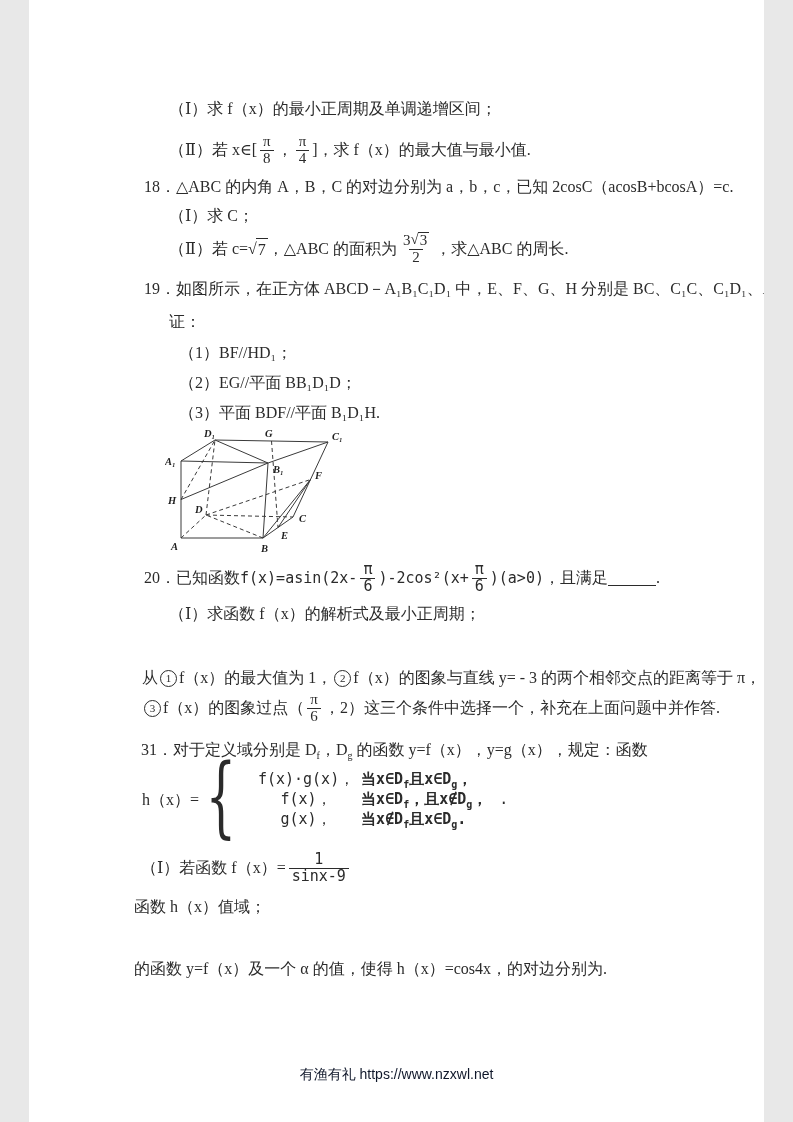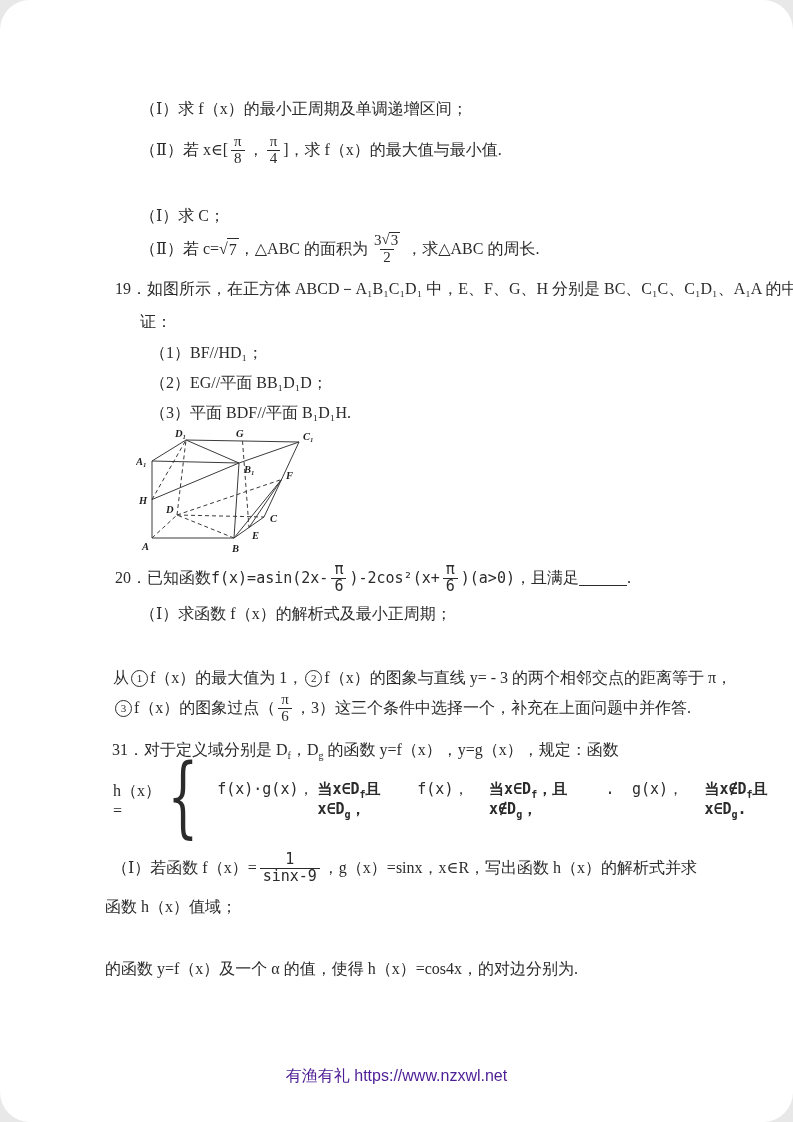--- a/index.html
+++ b/index.html
@@ -1,45 +1,45 @@
 <!DOCTYPE html>
 <html><head>
 <meta charset="utf-8">
 <style>
   html,body{margin:0;padding:0;background:#e8e8e8;}
   .page{
-    position:relative;width:793px;height:1122px;background:#ffffff;
+    position:relative;width:735px;height:1122px;background:#ffffff;
     font-family:"Liberation Serif","DejaVu Serif",serif;
-    color:#2b2b2b;font-size:16px;overflow:hidden;margin:0 auto;border-radius:30px;
+    color:#2b2b2b;font-size:16px;overflow:hidden;margin:0 auto;
   }
   .ln{position:absolute;white-space:nowrap;line-height:22px;}
   .row{display:flex;align-items:center;}
   .frac{display:inline-flex;flex-direction:column;align-items:center;
         line-height:1.05;font-size:15px;margin:0 3px;text-align:center;}
   .frac .num{padding:0 3px;}
   .frac .den{border-top:1px solid #2b2b2b;padding:0 3px;}
   .mono{font-family:"DejaVu Sans Mono",monospace;font-size:15px;}
   .sqrt{display:inline-flex;align-items:flex-start;}
   .sqrt .rs{margin-right:-1px;}
   .sqrt .ri{border-top:1px solid #2b2b2b;padding:0 2px;}
   sub{font-size:10px;line-height:1;}
   .circ{display:inline-flex;align-items:center;justify-content:center;
         width:15px;height:15px;border:1px solid #2b2b2b;border-radius:50%;
         font-size:11px;line-height:1;margin:0 2px;flex:none;}
   .blank{display:inline-block;width:48px;height:15px;border-bottom:1px solid #2b2b2b;}
   .hx{position:absolute;display:flex;align-items:center;}
   .brace{font-family:"DejaVu Serif",serif;font-size:88px;line-height:88px;
          transform:scaleX(.55);margin:0 -8px 6px -6px;font-weight:400;}
-  .hx-rows{display:flex;flex-direction:row;row-gap:6px;margin-left:14px;}
+  .hx-rows{display:flex;flex-direction:column;row-gap:0;margin-left:14px;}
   .hx-row{display:flex;align-items:baseline;}
   .hx-expr{width:102px;text-align:center;}
   .hx-cond{margin-left:4px;font-weight:bold;}
   .hx-tail{margin-left:12px;}
   .footer{position:absolute;left:0;right:0;top:1066px;text-align:center;
-          color:#4c1d95;font-size:16px;
+          color:#0f172a;font-size:14px;
           font-family:"Liberation Sans","DejaVu Sans",sans-serif;}
   svg text{font-family:"Liberation Serif","DejaVu Serif",serif;
            font-style:italic;font-weight:bold;font-size:10.5px;fill:#1e1e1e;}
   svg line{stroke:#3a3a3a;stroke-width:1;}
   svg line.hid{stroke-dasharray:4,3;}
 </style>
 </head>
 <body>
 
 <div class="page">
@@ -53,20 +53,21 @@
         <span class="den">8</span>
       </span>
     <span>，</span>
     <span class="frac">
         <span class="num">π</span>
         <span class="den">4</span>
       </span>
     <span>]，求 f（x）的最大值与最小值.</span>
   </div>
 
+  <div class="ln" style="left:115px;top:176px">18．△ABC 的内角 A，B，C 的对边分别为 a，b，c，已知 2cosC（acosB+bcosA）=c.</div>
   <div class="ln" style="left:140px;top:205px">（Ⅰ）求 C；</div>
 
   <div class="ln row" style="left:140px;top:227px;height:44px">
     <span>（Ⅱ）若 c=</span>
     <span class="sqrt">
         <span class="rs">√</span>
         <span class="ri">7</span>
       </span>
     <span>，△ABC 的面积为</span>
     <span class="frac">
@@ -166,21 +167,21 @@
     <span>f（x）的图象与直线 y= - 3 的两个相邻交点的距离等于 π，</span>
   </div>
 
   <div class="ln row" style="left:113px;top:686px;height:44px">
     <span class="circ">3</span>
     <span>f（x）的图象过点（</span>
     <span class="frac">
         <span class="num">π</span>
         <span class="den">6</span>
       </span>
-    <span>，3）这三个条件中选择一个，补充在上面问题中并作答.</span>
+    <span>，2）这三个条件中选择一个，补充在上面问题中并作答.</span>
   </div>
 
   <div class="ln" style="left:112px;top:739px">
     <span>31．对于定义域分别是 D</span><sub>f</sub><span>，D</span><sub>g</sub><span> 的函数 y=f（x），y=g（x），规定：函数</span>
   </div>
 
   <div class="hx" style="left:113px;top:756px;height:88px">
     <span>h（x）=</span>
     <span class="brace">{</span>
     <span class="hx-rows">
@@ -199,21 +200,20 @@
       </span>
     </span>
   </div>
 
   <div class="ln row" style="left:112px;top:846px;height:44px">
     <span>（Ⅰ）若函数 f（x）=</span>
     <span class="frac mono">
         <span class="num">1</span>
         <span class="den">sinx-9</span>
       </span>
-    <span>，g（x）=sinx，x∈R，写出函数 h（x）的解析式并求</span>
   </div>
 
   <div class="ln" style="left:105px;top:896px">函数 h（x）值域；</div>
   <div class="ln" style="left:105px;top:958px">的函数 y=f（x）及一个 α 的值，使得 h（x）=cos4x，的对边分别为.</div>
 
   <div class="footer">有渔有礼 https://www.nzxwl.net</div>
 
 </div>
 
 </body></html>

